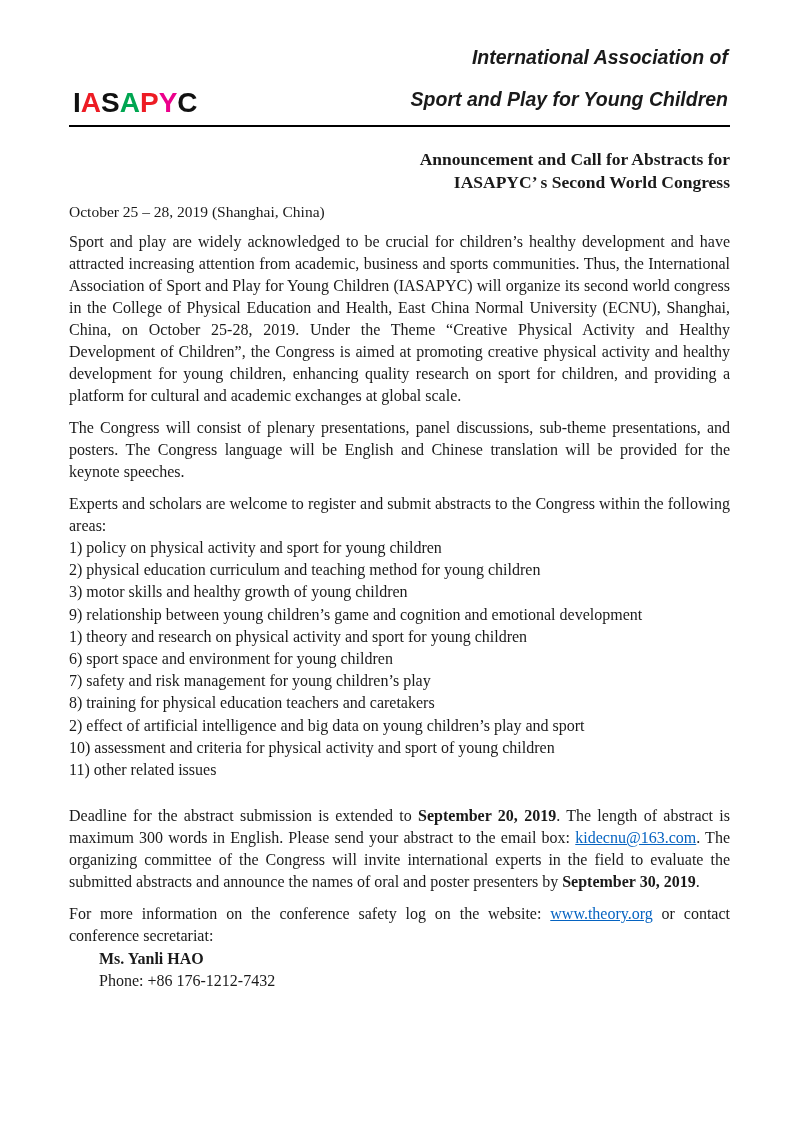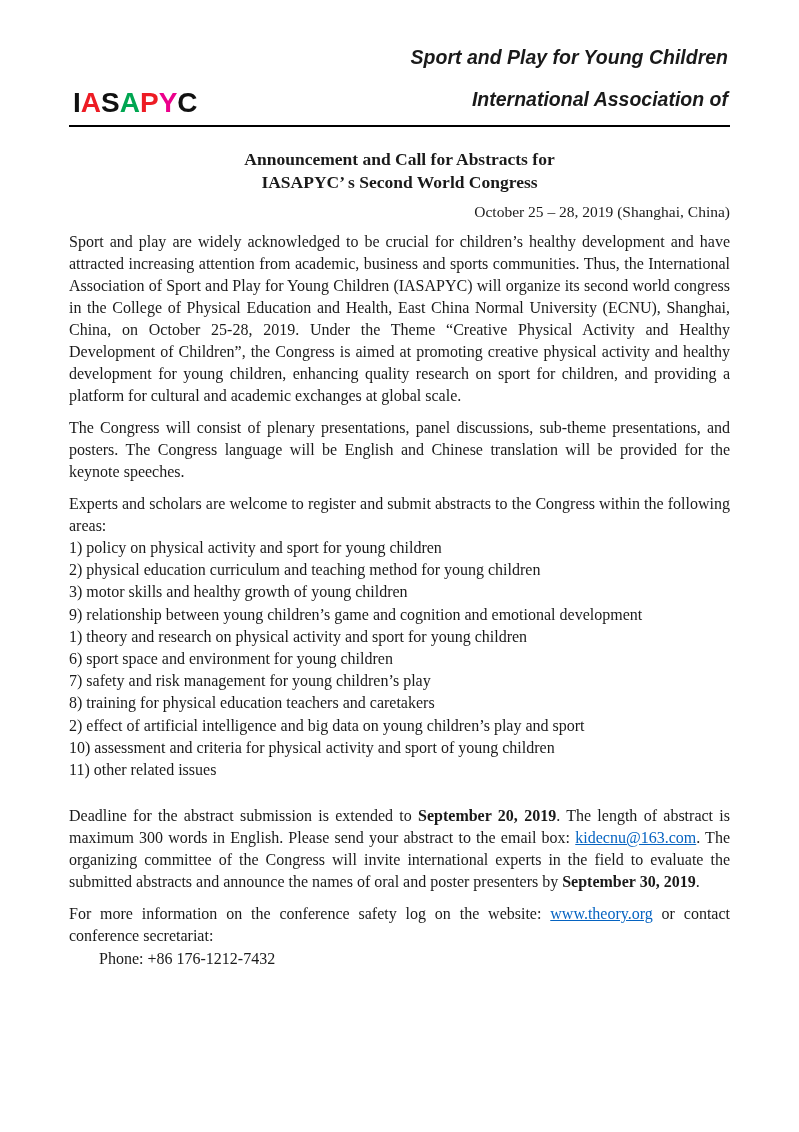--- a/index.html
+++ b/index.html
@@ -25,25 +25,25 @@
   .org {
     text-align:right;
     font-family:"Liberation Sans", sans-serif;
     font-weight:bold; font-style:italic;
     font-size:19.5px; line-height:42px;
     padding-right:2px;
     white-space:nowrap;
   }
   .rule { border:none; border-top:2.2px solid #000; margin-top:5px; }
   .title {
-    text-align:center; font-weight:bold;
+    text-align:right; font-weight:bold;
     font-size:17.5px; line-height:23px;
     margin-top:21px;
   }
-  .date { text-align:right; font-size:15.5px; margin-top:9px; }
+  .date { text-align:left; font-size:15.5px; margin-top:9px; }
   p.body {
     font-size:16px; line-height:22px;
     text-align:justify; text-justify:inter-word;
     margin-top:10px;
   }
   p.body.tight { margin-bottom:0; }
   ul.topics {
     list-style:none; font-size:16px; line-height:22.2px;
   }
   p.gap-lg { margin-top:24px; }
@@ -54,22 +54,22 @@
 </head>
 <body>
 
 <div class="page">
 
   <div class="masthead">
     <div class="logo">
       <span style="color: rgb(17, 17, 17);">I</span><span style="color: rgb(237, 28, 36);">A</span><span style="color: rgb(17, 17, 17);">S</span><span style="color: rgb(0, 166, 81);">A</span><span style="color: rgb(237, 28, 36);">P</span><span style="color: rgb(236, 0, 140);">Y</span><span style="color: rgb(17, 17, 17);">C</span>
     </div>
     <div class="org">
+      <div>International Association of</div>
       <div>Sport and Play for Young Children</div>
-      <div>International Association of</div>
     </div>
   </div>
 
   <hr class="rule">
 
   <div class="title">
     <div>Announcement and Call for Abstracts for</div>
     <div>IASAPYC’ s Second World Congress</div>
   </div>
 
@@ -97,16 +97,17 @@
 
   <p class="body gap-lg">
     <span>Deadline for the abstract submission is extended to </span><b>September 20, 2019</b><span>. The length of abstract is maximum 300 words in English. Please send your abstract to the email box: </span><a>kidecnu@163.com</a><span>. The organizing committee of the Congress will invite international experts in the field to evaluate the submitted abstracts and announce the names of oral and poster presenters by </span><b>September 30, 2019</b><span>.</span>
   </p>
 
   <p class="body">
     <span>For more information on the conference safety log on the website: </span><a>www.theory.org</a><span> or contact conference secretariat:</span>
   </p>
 
   <div class="contact">
+    <div class="contact-name">Ms. Yanli HAO</div>
     <div class="contact-phone">Phone: +86 176-1212-7432</div>
   </div>
 
 </div>
 
 </body></html>

